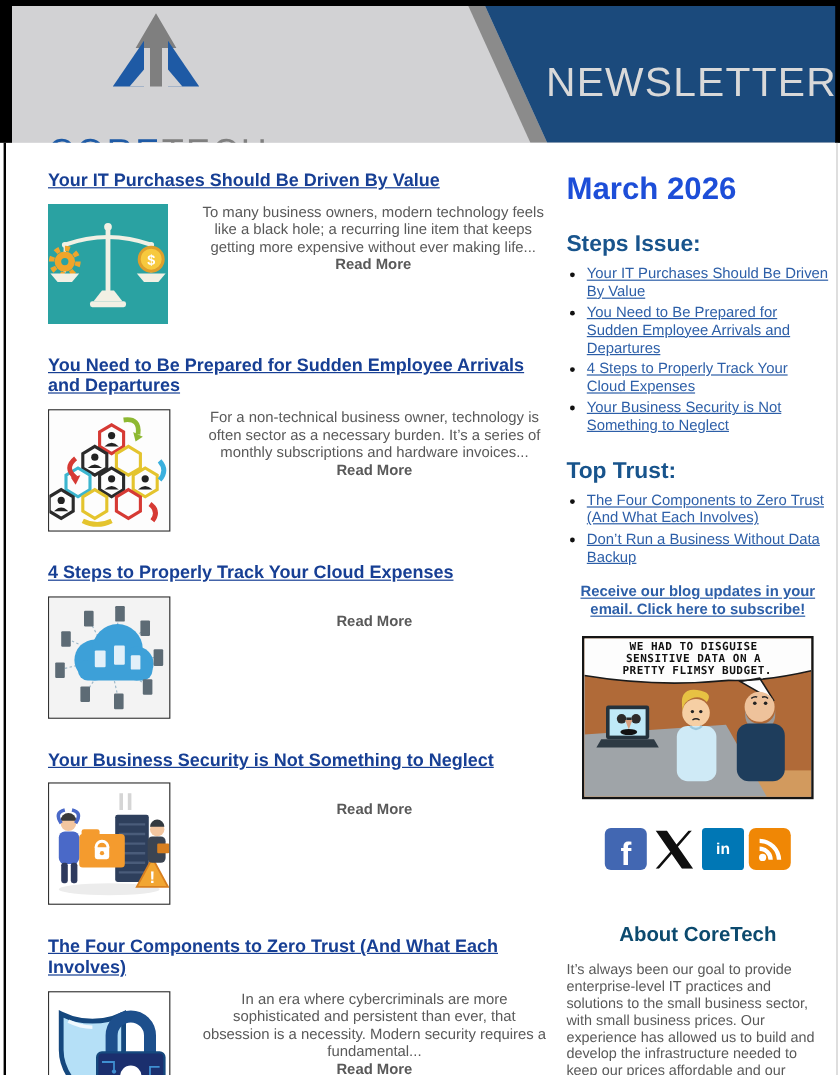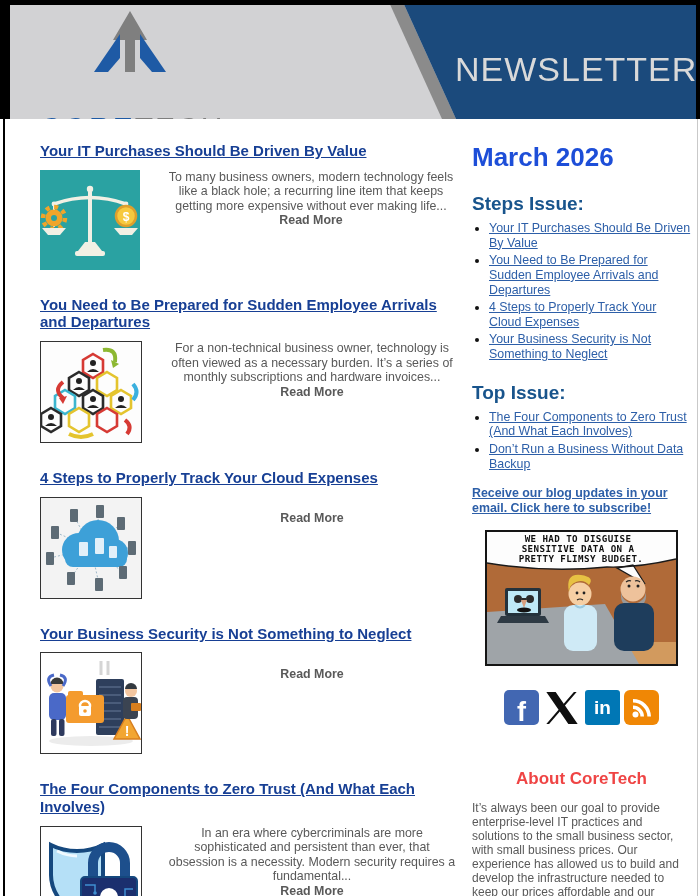--- a/index.html
+++ b/index.html
@@ -35,31 +35,31 @@
   .thumb.noborder{border:none;}
   .article-body{flex:1;margin-left:26px;font-size:12.4px;line-height:1.17;color:#595959;text-align:center;}
   .read-more{display:inline-block;font-weight:bold;color:#595959;text-decoration:none;cursor:pointer;}
   
   #right-col{position:absolute;left:472px;top:142px;width:219px;}
   #month{font-size:26px;font-weight:bold;color:#1d4ed8;margin:0;}
   .col-heading{font-size:19px;font-weight:bold;color:#18548c;margin:20px 0 6px 0;}
   .link-list{margin:6px 0 0 0;padding-left:17px;}
   .link-list li{font-size:12.4px;line-height:1.18;margin-bottom:3px;color:#111;}
   .sidebar-link{color:#2d5fa8;text-decoration:underline;cursor:pointer;}
-  #subscribe{margin-top:15px;font-size:12.4px;line-height:1.2;}
+  #subscribe{margin-top:15px;text-align:center;font-size:12.4px;line-height:1.2;}
   #subscribe a{color:#2d5fa8;font-weight:bold;text-decoration:underline;cursor:pointer;}
   #comic{display:block;margin:14px auto 0 auto;width:189px;height:132px;border:2px solid #151515;}
   #social{margin-top:23px;display:flex;justify-content:center;align-items:center;gap:4px;}
   .soc{width:35px;height:35px;display:flex;align-items:center;justify-content:center;cursor:pointer;}
   #icon-fb{background:#4267B2;border-radius:5px;color:#fff;font-weight:bold;font-size:27px;
            align-items:flex-end;justify-content:center;line-height:0.95;}
   #icon-x{background:#fff;width:38px;height:38px;}
-  #icon-li{background:#0077B5;border-radius:3px;color:#fff;font-weight:bold;font-size:19px;}
+  #icon-li{background:#0077B5;border-radius:3px;color:#fff;font-weight:bold;font-size:13px;}
   #icon-rss{background:#F08705;border-radius:6px;}
-  #about-heading{margin-top:42px;text-align:center;font-size:17px;font-weight:bold;color:#ef4444;}
+  #about-heading{margin-top:42px;text-align:center;font-size:17px;font-weight:bold;color:#0c4a6e;}
   .about-p{font-size:12px;line-height:1.17;color:#595959;margin:12px 0 0 0;}
 </style>
 </head>
 <body>
 
 <div id="page">
 
   <div id="header">
     <div id="hdr-stripe"></div>
     <div id="hdr-blue"></div>
@@ -151,21 +151,21 @@
               <path d="M22,40 Q12,48 22,56" stroke="#d63a34"></path>
               <path d="M92,42 Q99,50 92,58" stroke="#3bb0de"></path>
               <path d="M28,92 Q40,98 52,92" stroke="#e4c42e"></path>
               <path d="M84,78 Q92,84 86,92" stroke="#d63a34"></path>
             </g>
             <polygon points="70,18 78,22 72,26" fill="#8db832"></polygon>
             <polygon points="18,56 26,54 22,62" fill="#d63a34"></polygon>
           </svg>
         </div>
         <div class="article-body">
-          <span>For a non-technical business owner, technology is often viewed as a necessary burden. It’s a series of monthly subscriptions and hardware invoices...</span><br>
+          <span>For a non-technical business owner, technology is often sector as a necessary burden. It’s a series of monthly subscriptions and hardware invoices...</span><br>
           <a class="read-more" href="#">Read More</a>
         </div>
       </div>
     </div>
 
     <div class="article">
       <a class="article-title" href="#">4 Steps to Properly Track Your Cloud Expenses</a>
       <div class="article-row">
         <div class="thumb">
           <svg width="100" height="100" viewBox="0 0 100 100">
@@ -291,21 +291,21 @@
     <div id="month">March 2026</div>
 
     <div class="col-heading">Steps Issue:</div>
     <ul class="link-list">
       <li><a class="sidebar-link" href="#">Your IT Purchases Should Be Driven By Value</a></li>
       <li><a class="sidebar-link" href="#">You Need to Be Prepared for Sudden Employee Arrivals and Departures</a></li>
       <li><a class="sidebar-link" href="#">4 Steps to Properly Track Your Cloud Expenses</a></li>
       <li><a class="sidebar-link" href="#">Your Business Security is Not Something to Neglect</a></li>
     </ul>
 
-    <div class="col-heading">Top Issue:</div>
+    <div class="col-heading">Top Trust:</div>
     <ul class="link-list">
       <li><a class="sidebar-link" href="#">The Four Components to Zero Trust (And What Each Involves)</a></li>
       <li><a class="sidebar-link" href="#">Don’t Run a Business Without Data Backup</a></li>
     </ul>
 
     <div id="subscribe">
       <a href="#">Receive our blog updates in your email. Click here to subscribe!</a>
     </div>
 
     <svg id="comic" viewBox="0 0 189 132">

